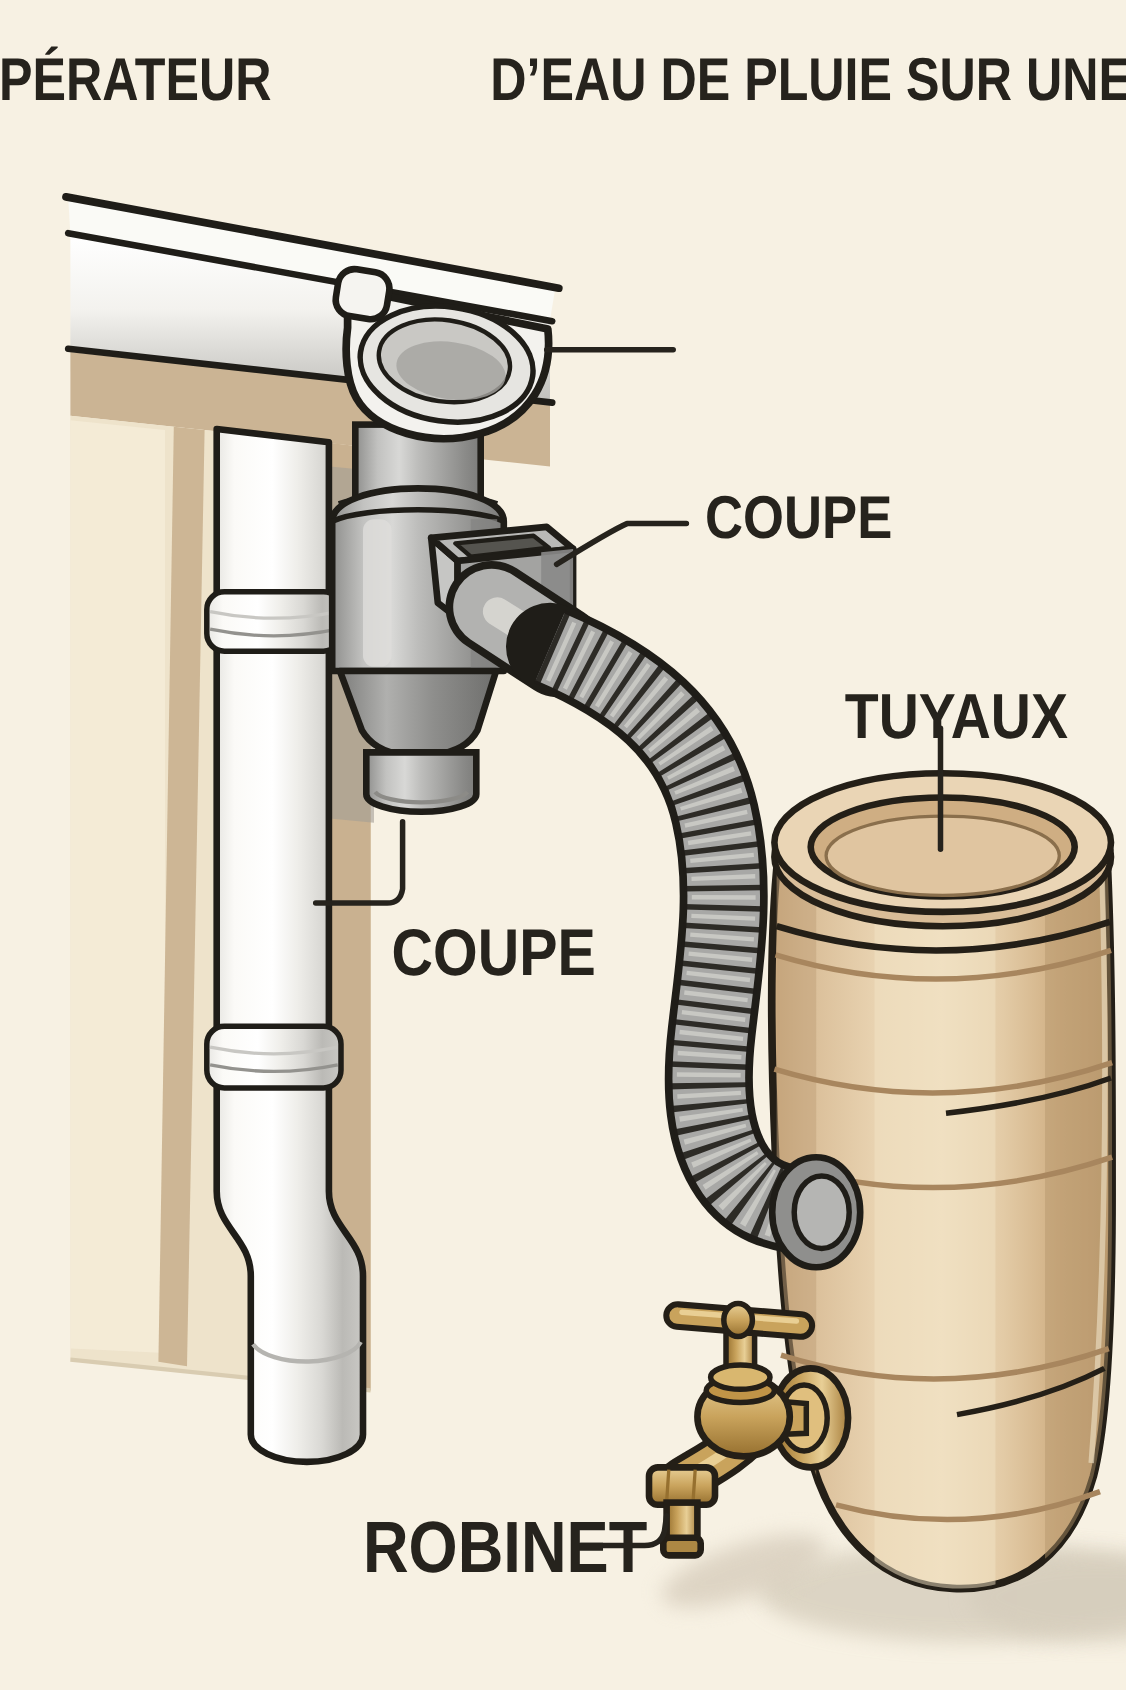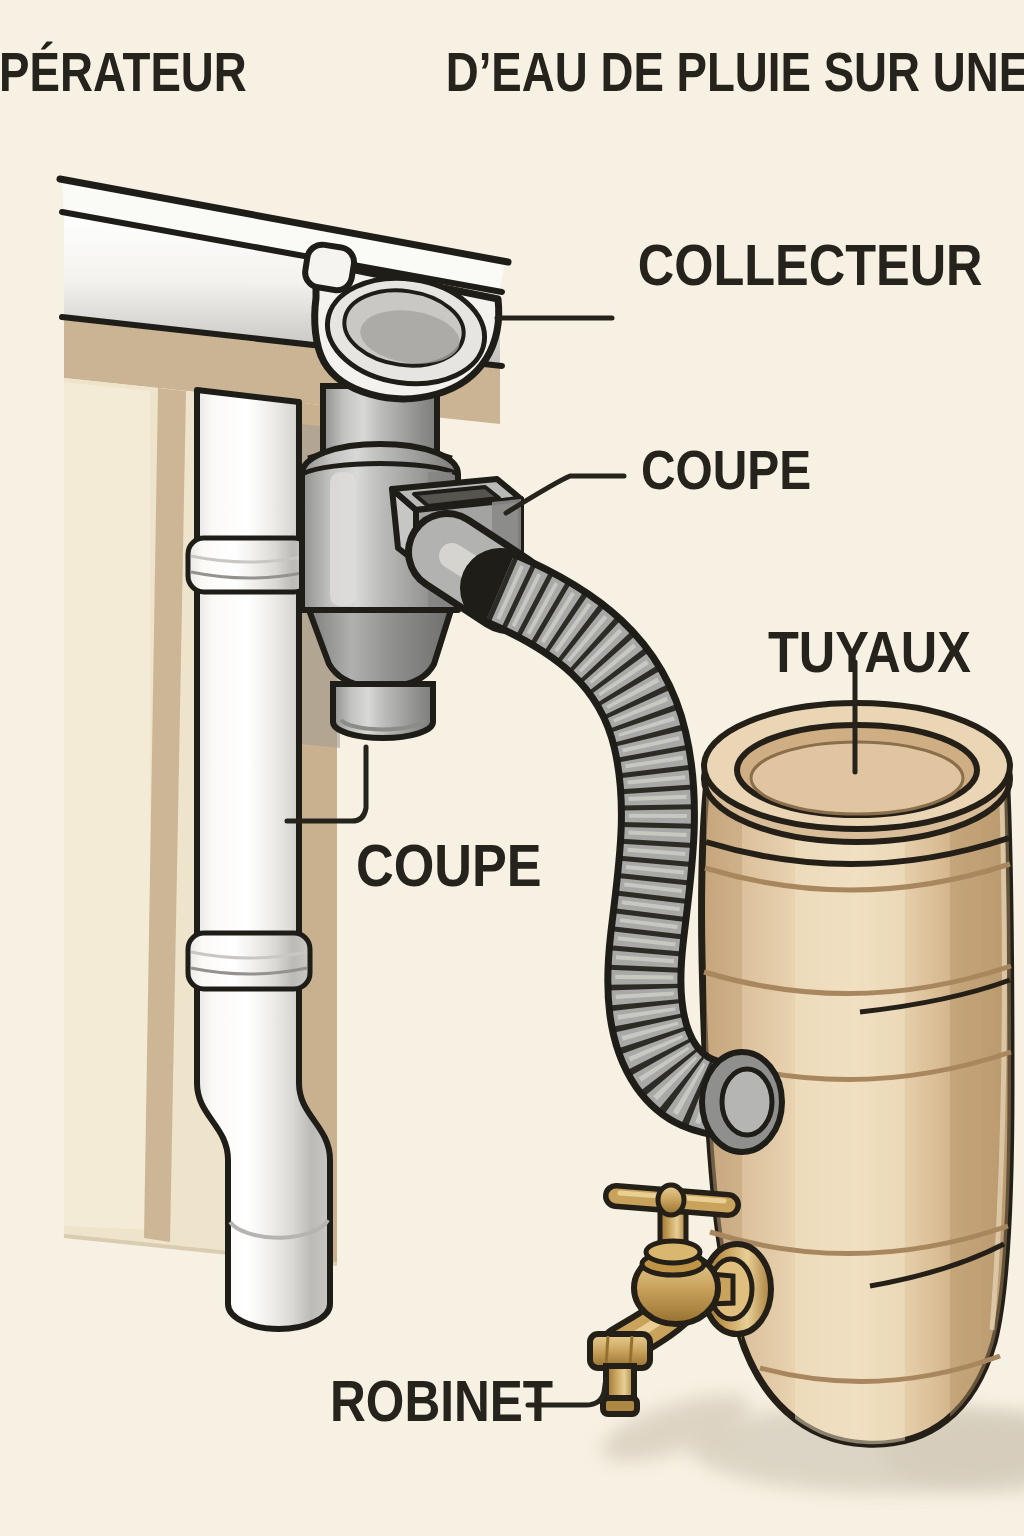--- a/index.html
+++ b/index.html
@@ -10,21 +10,21 @@
   .cond{display:inline-block;transform:scaleX(0.87);transform-origin:left top;}
   .cond-c{display:inline-block;transform:scaleX(0.87);transform-origin:center top;}
   #title{left:512px;top:44px;transform:translateX(-50%);font-size:55px;
          line-height:56px;text-align:center;}
   #title .cond-t{display:inline-block;transform:scaleX(0.83);transform-origin:center top;}
   #lbl-collecteur{left:612px;top:240px;width:312px;text-align:center;
                   font-size:58px;line-height:49px;}
   #lbl-coupe-top{left:641px;top:438px;font-size:55px;}
   #lbl-tuyaux{left:768px;top:594px;font-size:58px;margin-top:24px;}
   #lbl-coupe-bottom{left:356px;top:831px;font-size:60px;}
-  #lbl-robinet{left:330px;top:1368px;font-size:57px;text-decoration:underline;}
+  #lbl-robinet{left:330px;top:1368px;font-size:66px;text-decoration:underline;}
 </style>
 </head>
 <body>
 
 <div class="stage">
 
 <svg width="1024" height="1536" viewBox="0 0 1024 1536">
   <defs>
     <linearGradient id="gFascia" x1="0" y1="0" x2="0" y2="1">
       <stop offset="0" stop-color="#ffffff"></stop>
@@ -237,24 +237,20 @@
     <path d="M287,821 L352,821 Q364,821 366,808 L366,747"></path>
     <path d="M528,1405 L586,1405 Q601,1405 604,1392 L606,1378"></path>
   </g>
 </svg>
 
 <div id="title" class="lbl">
   <div class="cond-t">MONTAGE D’UN RÉCUPÉRATEUR</div>
   <div class="cond-t">D’EAU DE PLUIE SUR UNE GOUTTIÈRE EN PVC</div>
 </div>
 
-<div id="lbl-collecteur" class="lbl">
-  <div class="cond-c">COLLECTEUR</div>
-  
-</div>
 
 <div id="lbl-coupe-top" class="lbl">
   <span class="cond">COUPE</span>
 </div>
 
 <div id="lbl-tuyaux" class="lbl">
   <span class="cond">TUYAUX</span>
 </div>
 
 <div id="lbl-coupe-bottom" class="lbl">

